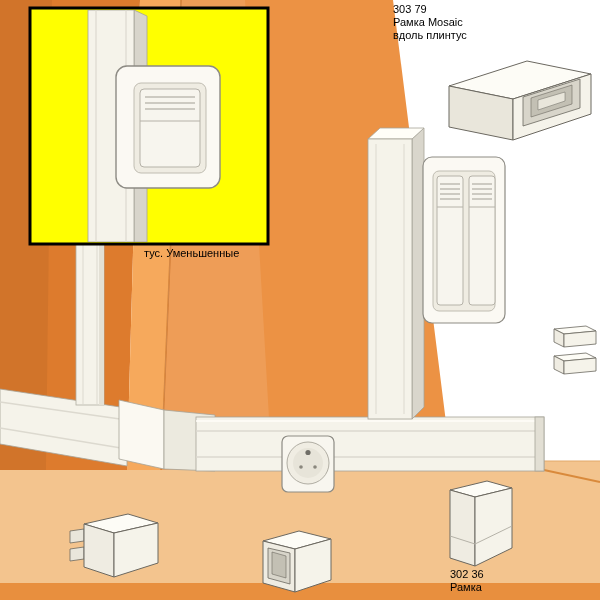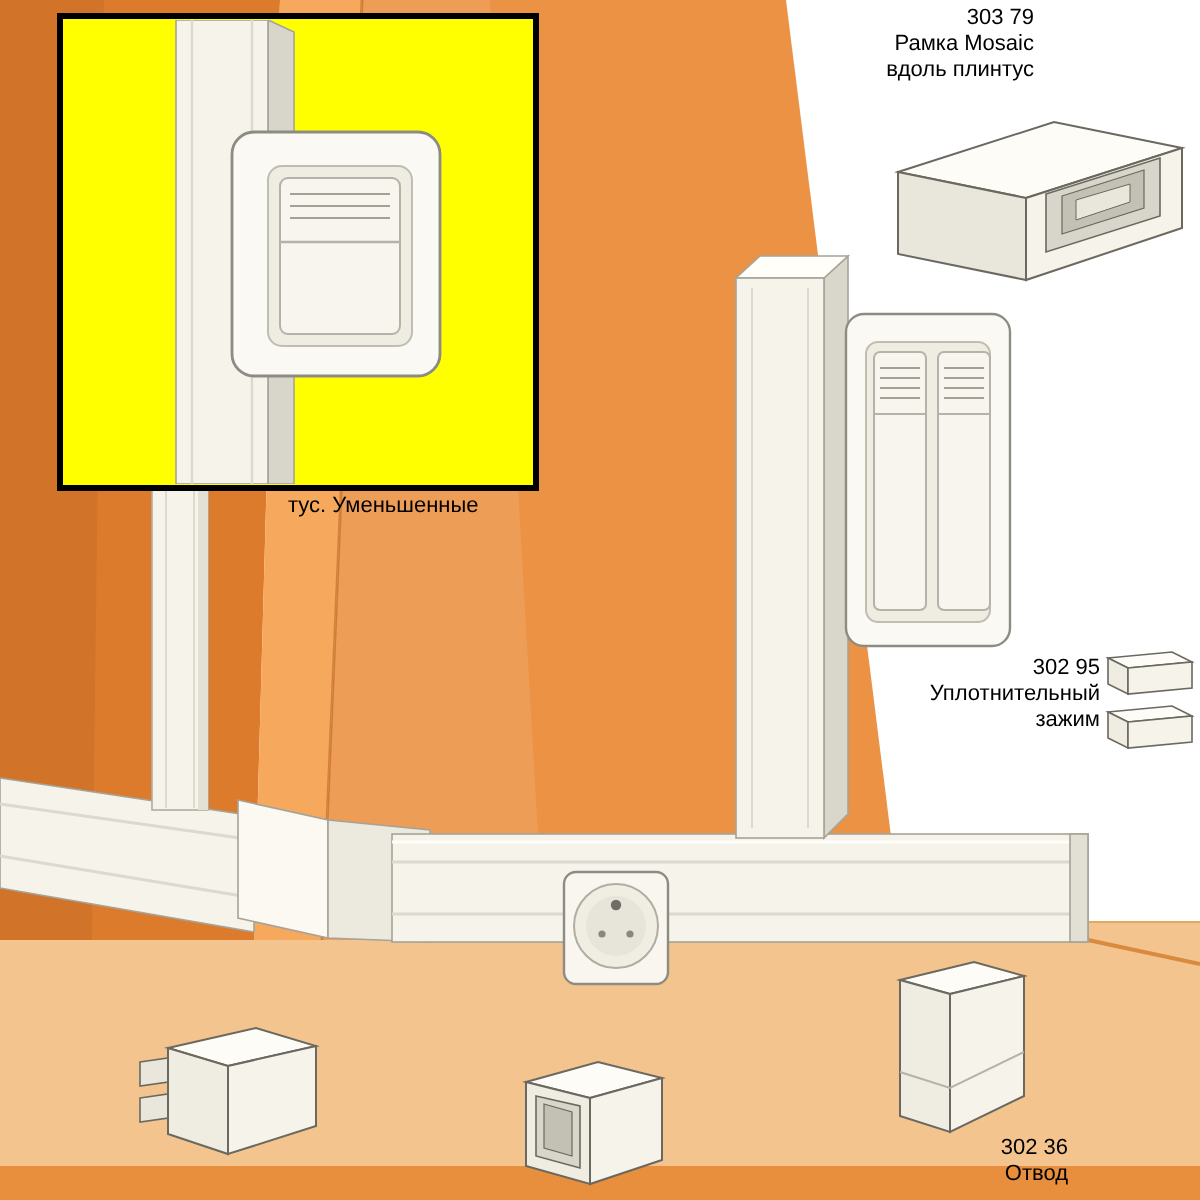--- a/index.html
+++ b/index.html
@@ -1,20 +1,20 @@
 <!DOCTYPE html>
 <html style="--c-wall-left: #dd7b2d; --c-wall-corner: #f6a95c; --c-wall-right: #ec9244; --c-floor: #f3c48e; --c-floor-strip: #e88f3e; --c-trunking: #f5f3ea; --c-trunking-shade: #d9d6cc; --c-inset-bg: #ffff00;"><head>
 <meta charset="utf-8">
 <style>
   html,body{margin:0;padding:0;background:#fff;}
   .stage{position:relative;width:600px;height:600px;overflow:hidden;background:#fff;
          font-family:"Liberation Sans",sans-serif;}
   .stage svg{position:absolute;left:0;top:0;}
   .callout{position:absolute;font-size:11px;line-height:13px;color:#000;white-space:nowrap;}
-  .callout.center{text-align:right;}
+  .callout.center{text-align:left;}
   
   .f-white{fill:#ffffff}
   .f-floor{fill:var(--c-floor,#f3c48e)}
   .f-floorstrip{fill:var(--c-floor-strip,#e88f3e)}
   .f-wl{fill:var(--c-wall-left,#dd7b2d)}
   .f-wc{fill:var(--c-wall-corner,#f6a95c)}
   .f-wr{fill:var(--c-wall-right,#ec9244)}
   .f-trunk{fill:var(--c-trunking,#f5f3ea)}
   .f-trunkshade{fill:var(--c-trunking-shade,#d9d6cc)}
   .f-inset{fill:var(--c-inset-bg,#ffff00)}
@@ -159,25 +159,20 @@
   <div class="callout center" style="left:393px;top:3px;width:124px">
     <div>303 79</div>
     <div>Рамка Mosaic</div>
     <div>вдоль плинтус</div>
   </div>
 
   <div class="callout" style="left:144px;top:247px;width:140px">
     <div>тус. Уменьшенные</div>
   </div>
 
-  <div class="callout center" style="left:428px;top:328px;width:122px">
-    <div>302 95</div>
-    <div>Уплотнительный</div>
-    <div>зажим</div>
-  </div>
 
 
   <div class="callout center" style="left:450px;top:568px;width:84px">
     <div>302 36</div>
-    <div>Отвод</div>
+    <div>Рамка</div>
   </div>
 
 </div>
 
 </body></html>

